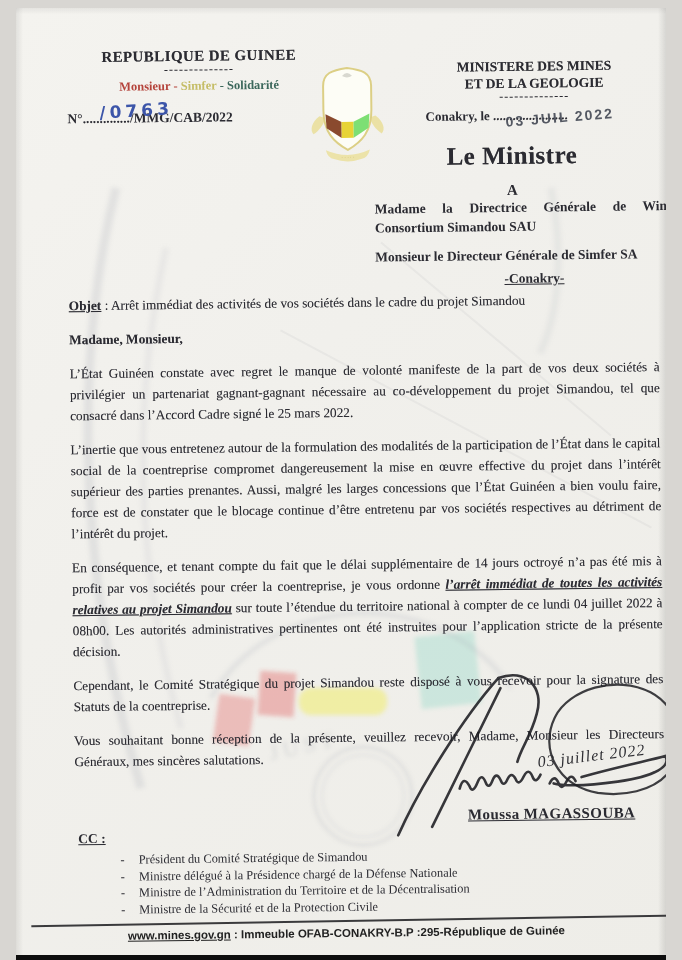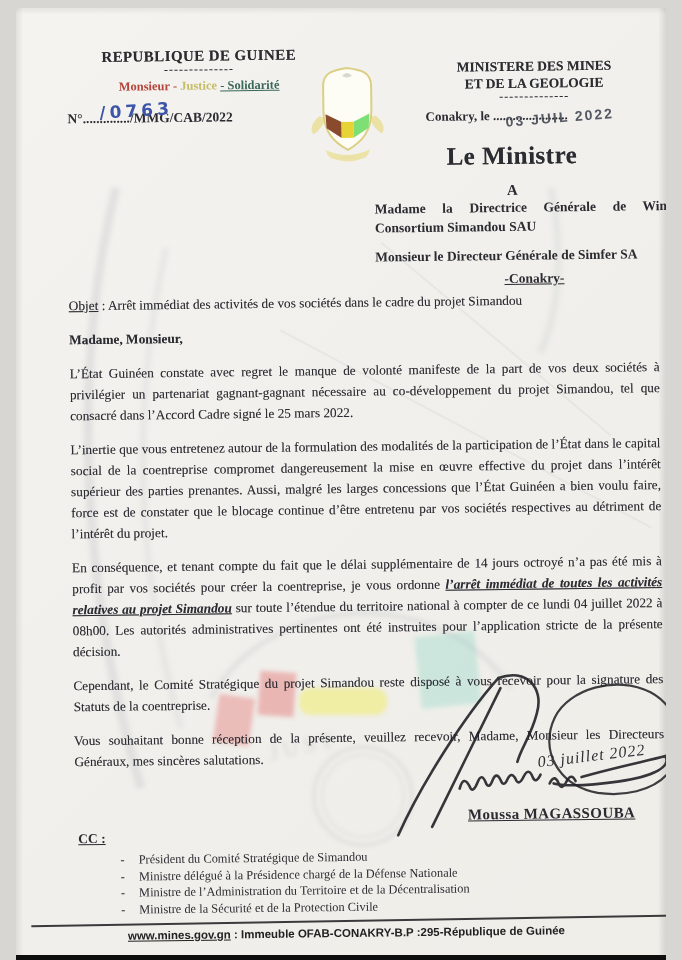--- a/index.html
+++ b/index.html
@@ -16,37 +16,37 @@
   .edge-right{position:absolute;top:0;right:0;width:8px;height:100%;background:linear-gradient(to left,rgba(60,60,60,.14),rgba(60,60,60,0));}
   .edge-left{position:absolute;top:0;left:0;width:7px;height:100%;background:linear-gradient(to right,rgba(60,60,60,.10),rgba(60,60,60,0));}
   .edge-top{position:absolute;top:0;left:0;width:100%;height:6px;background:linear-gradient(to bottom,rgba(120,120,120,.12),rgba(120,120,120,0));}
   .black-bar{position:absolute;bottom:0;left:0;width:100%;height:13px;background:#0e0e0e;}
   .crease{position:absolute;width:420px;height:2px;background:rgba(110,110,125,.07);transform:rotate(28deg);}
   
   .hdr-left{left:52px;top:38px;width:272px;text-align:center;}
   .country{font-weight:bold;font-size:15px;letter-spacing:.4px;text-shadow:0 0 .5px rgba(0,0,0,.4);}
   .divider{font-weight:bold;font-size:12px;letter-spacing:1px;line-height:8px;color:#2b2b32;}
   .motto{font-size:12.5px;font-weight:bold;margin-top:6px;}
-  .m1{color:#b5443c;} .m2{color:#c5bd66;} .m3{color:#3c685c;text-decoration:underline;}
+  .m1{color:#b5443c;} .m2{color:#c5bd66;} .m3{color:#3c685c;}
   .num-stamp{position:absolute;left:36px;top:52px;color:#3c55a9;font-weight:bold;font-size:17px;letter-spacing:4px;transform:rotate(-3deg);font-family:"DejaVu Sans",sans-serif;}
   .ref-line{margin-top:16px;text-align:left;font-weight:bold;font-size:13.5px;padding-left:4px;}
   .hdr-right{left:408px;top:52px;width:230px;text-align:center;}
   .ministry{font-weight:bold;font-size:13.5px;line-height:17px;text-shadow:0 0 .5px rgba(0,0,0,.4);}
   .place-line{margin-top:8px;font-weight:bold;font-size:13px;text-align:left;padding-left:6px;}
   .date-stamp{position:absolute;left:86px;top:52px;color:#434854;font-family:"Liberation Sans",sans-serif;font-weight:bold;font-size:14px;letter-spacing:2px;transform:rotate(-4deg);opacity:.9;white-space:nowrap;}
   
   .title{left:360px;top:136px;width:280px;text-align:center;font-weight:bold;font-size:25px;letter-spacing:.5px;text-shadow:0 0 .6px rgba(0,0,0,.5);}
   .to-a{left:360px;top:176px;width:280px;text-align:center;font-weight:bold;font-size:15px;}
   .addressee{left:362px;top:192px;width:318px;font-weight:bold;font-size:13.5px;line-height:19px;text-align:justify;}
   .addr2{margin-top:10px;}
   .city{margin-top:4px;text-align:center;text-decoration:underline;}
   
   .body-flow{left:55px;top:284px;width:590px;font-size:13.3px;line-height:21px;text-align:justify;text-shadow:0 0 .4px rgba(20,20,30,.35);}
   .body-flow p{margin:0 0 13px 0;}
-  .subject-label{font-weight:normal;text-decoration:underline;}
+  .subject-label{font-weight:bold;text-decoration:underline;}
   .salutation{font-weight:bold;}
   .emph{font-weight:bold;font-style:italic;text-decoration:underline;}
   
   .sig-area{left:340px;top:660px;width:340px;height:170px;}
   .sig-svg{position:absolute;left:0;top:0;}
   .hand-date{position:absolute;left:178px;top:82px;font-style:italic;font-size:16px;letter-spacing:1px;color:#2e2e33;transform:rotate(-6deg);white-space:nowrap;}
   .sig-name{position:absolute;left:108px;top:140px;font-weight:bold;font-size:15px;text-decoration:underline;letter-spacing:.4px;white-space:nowrap;}
   
   .cc-block{left:58px;top:820px;width:480px;}
   .cc-label{font-weight:bold;font-size:13.5px;text-decoration:underline;}
@@ -85,21 +85,21 @@
     </g>
   </svg>
   <div class="crease" style="left:240px;top:420px;"></div>
   <div class="crease" style="left:330px;top:330px;width:300px;transform:rotate(40deg);"></div>
 
   <div class="tilt">
 
     <div class="abs hdr-left">
       <div class="country">REPUBLIQUE DE GUINEE</div>
       <div class="divider">--------------</div>
-      <div class="motto"><span class="m1">Monsieur -</span> <span class="m2">Justice</span> <span class="m3">- Solidarité</span></div>
+      <div class="motto"><span class="m1">Monsieur -</span> <span class="m2">Simfer</span> <span class="m3">- Solidarité</span></div>
       <div class="num-stamp">/0763</div>
       <div class="ref-line">N°............../MMG/CAB/2022</div>
     </div>
 
     <svg class="abs" style="left:298px;top:56px;" width="76" height="100" viewBox="0 0 76 100">
       <path d="M10,52 C2,58 0,66 4,70 C10,66 14,60 16,54 Z" fill="#e9dd92" opacity=".8"></path>
       <path d="M66,52 C74,58 76,66 72,70 C66,66 62,60 60,54 Z" fill="#e9dd92" opacity=".8"></path>
       <path d="M38,4 C53,6 62,9 62,22 L62,46 C62,68 52,78 38,86 C24,78 14,68 14,46 L14,22 C14,9 23,6 38,4 Z" fill="#fdfdf6" stroke="#dccf85" stroke-width="2"></path>
       <polygon points="16,50 32,58 32,74 17,64" fill="#8a4a2e"></polygon>
       <polygon points="32,58 44,58 44,74 32,74" fill="#e7d336"></polygon>

